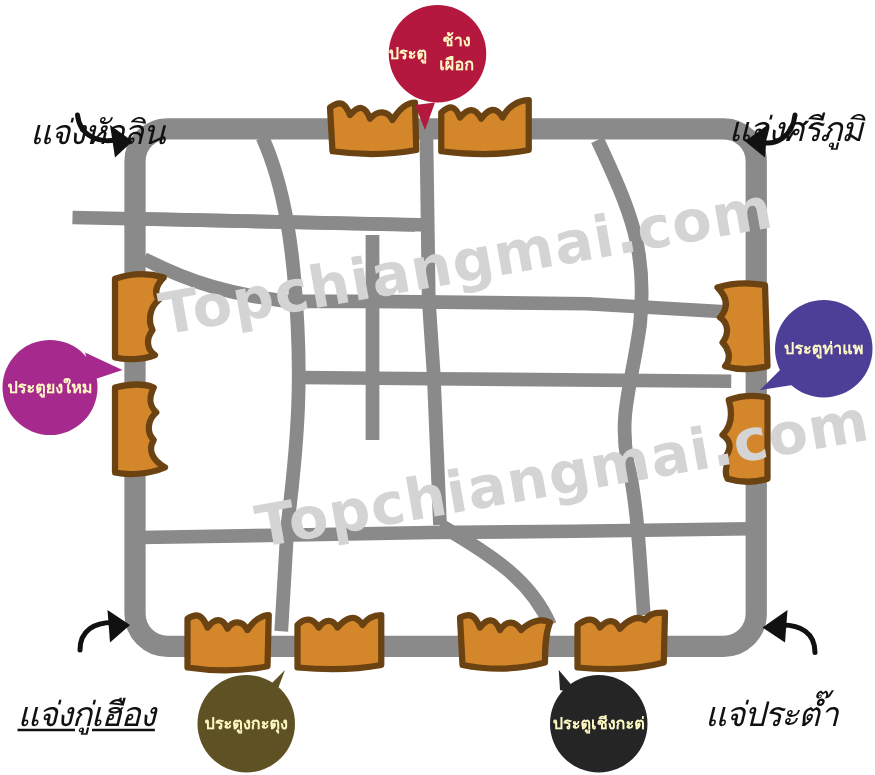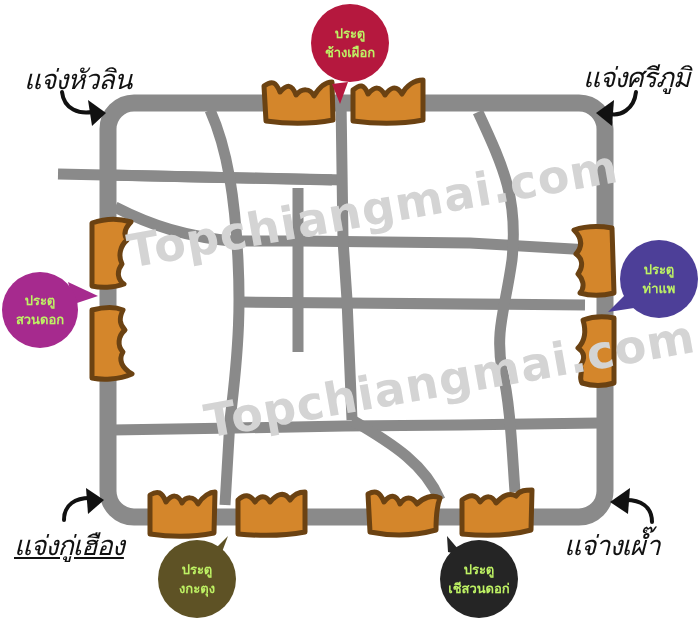--- a/index.html
+++ b/index.html
@@ -3,23 +3,23 @@
 <meta charset="utf-8">
 <style>
   html, body { margin: 0; padding: 0; background: #ffffff; }
   body { width: 700px; height: 620px; position: relative; overflow: hidden;
          font-family: "DejaVu Sans", sans-serif; }
   #map { position: absolute; left: 0; top: 0; width: 700px; height: 620px; }
   .watermark { position: absolute; font-family: "DejaVu Sans", sans-serif; font-weight: bold;
                color: #d4d4d4; font-size: 46px; letter-spacing: 1px; white-space: nowrap;
                transform-origin: left center; pointer-events: none; }
   .corner-label { position: absolute; font-family: "DejaVu Sans", sans-serif; font-style: italic;
-                  font-size: 27px; color: #111; white-space: nowrap; letter-spacing: -1px; }
-  .bubble { position: absolute; border-radius: 50%; color: #bef264; text-align: right;
-            display: flex; flex-direction: column; justify-content: center; align-items: center;
+                  font-size: 27px; color: #111; white-space: nowrap; letter-spacing: -1px; margin-top: 26px; }
+  .bubble { position: absolute; border-radius: 50%; color: #fef9c3; text-align: center;
+            display: flex; justify-content: center; align-items: center;
             font-family: "DejaVu Sans", sans-serif; font-weight: bold; font-size: 13px; line-height: 19px; }
   .bubble span { display: block; }
 </style>
 </head>
 <body>
 
 <svg id="map" viewBox="0 0 700 620" xmlns="http://www.w3.org/2000/svg">
 
   <g fill="none" stroke="#8a8a8a" stroke-width="11" stroke-linecap="butt">
     <path d="M58 174 L345 180"></path>
@@ -94,34 +94,34 @@
     <polygon points="630,488 610,502 628,514" fill="#111"></polygon>
   </g>
 </svg>
 
 <div class="watermark" style="left:128px; top:225px; transform: rotate(-10deg);">Topchiangmai.com</div>
 <div class="watermark" style="left:205px; top:395px; transform: rotate(-10deg);">Topchiangmai.com</div>
 
 <div class="corner-label" style="left:24px; top:58px;">แจ่งหัวลิน</div>
 <div class="corner-label" style="left:583px; top:56px;">แจ่งศรีภูมิ</div>
 <div class="corner-label" style="left:14px; top:524px;text-decoration:underline;">แจ่งกู่เฮือง</div>
-<div class="corner-label" style="left:564px; top:524px;">แจ่างเผ๊ำ</div>
+<div class="corner-label" style="left:564px; top:524px;">แจ่ประต๊ำ</div>
 
 <div class="bubble" style="left:311px; top:4px; width:78px; height:78px; background:#b5183e;">
   <span>ประตู</span>
   <span>ช้างเผือก</span>
 </div>
 <div class="bubble" style="left:620px; top:240px; width:78px; height:78px; background:#4d3f98;">
   <span>ประตู</span>
   <span>ท่าแพ</span>
 </div>
 <div class="bubble" style="left:2px; top:272px; width:76px; height:76px; background:#a62a8e;">
   <span>ประตู</span>
-  <span>สวนดอก</span>
+  <span>ยงใหม</span>
 </div>
 <div class="bubble" style="left:158px; top:540px; width:78px; height:78px; background:#5e5225;">
   <span>ประตู</span>
   <span>งกะตุง</span>
 </div>
 <div class="bubble" style="left:440px; top:540px; width:78px; height:78px; background:#252525;">
   <span>ประตู</span>
-  <span>เชีสวนดอก่</span>
+  <span>เชีงกะต่</span>
 </div>
 
 </body></html>

